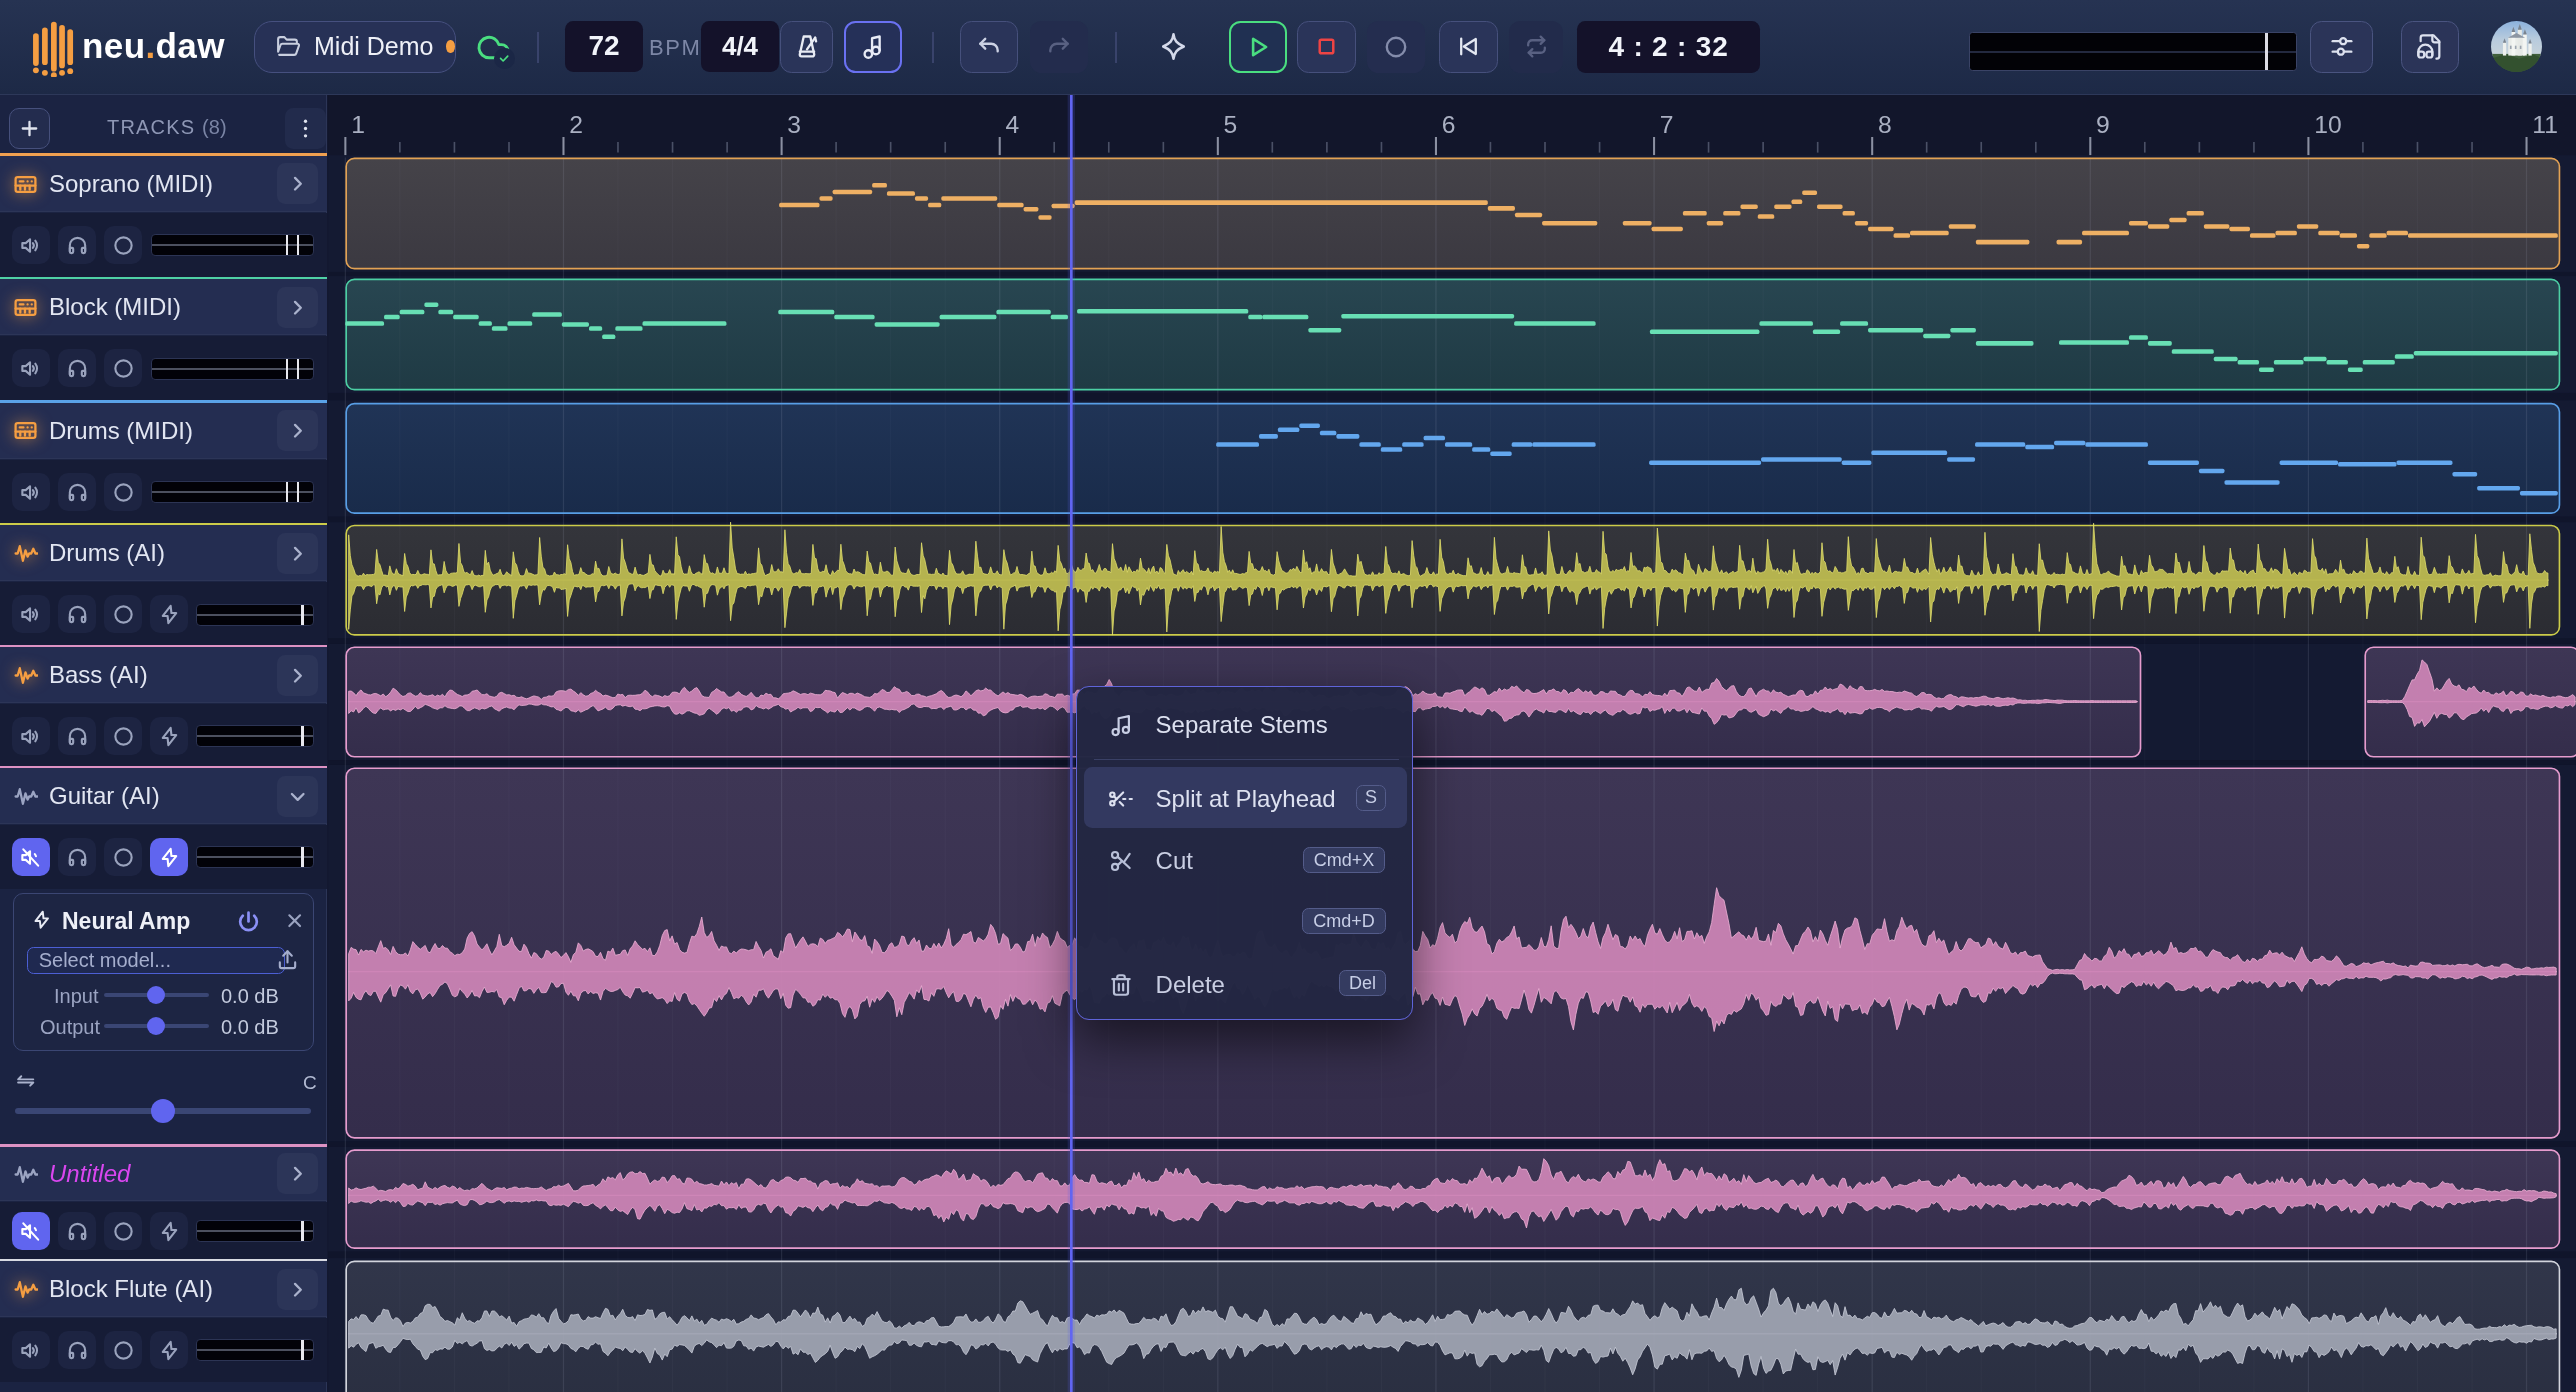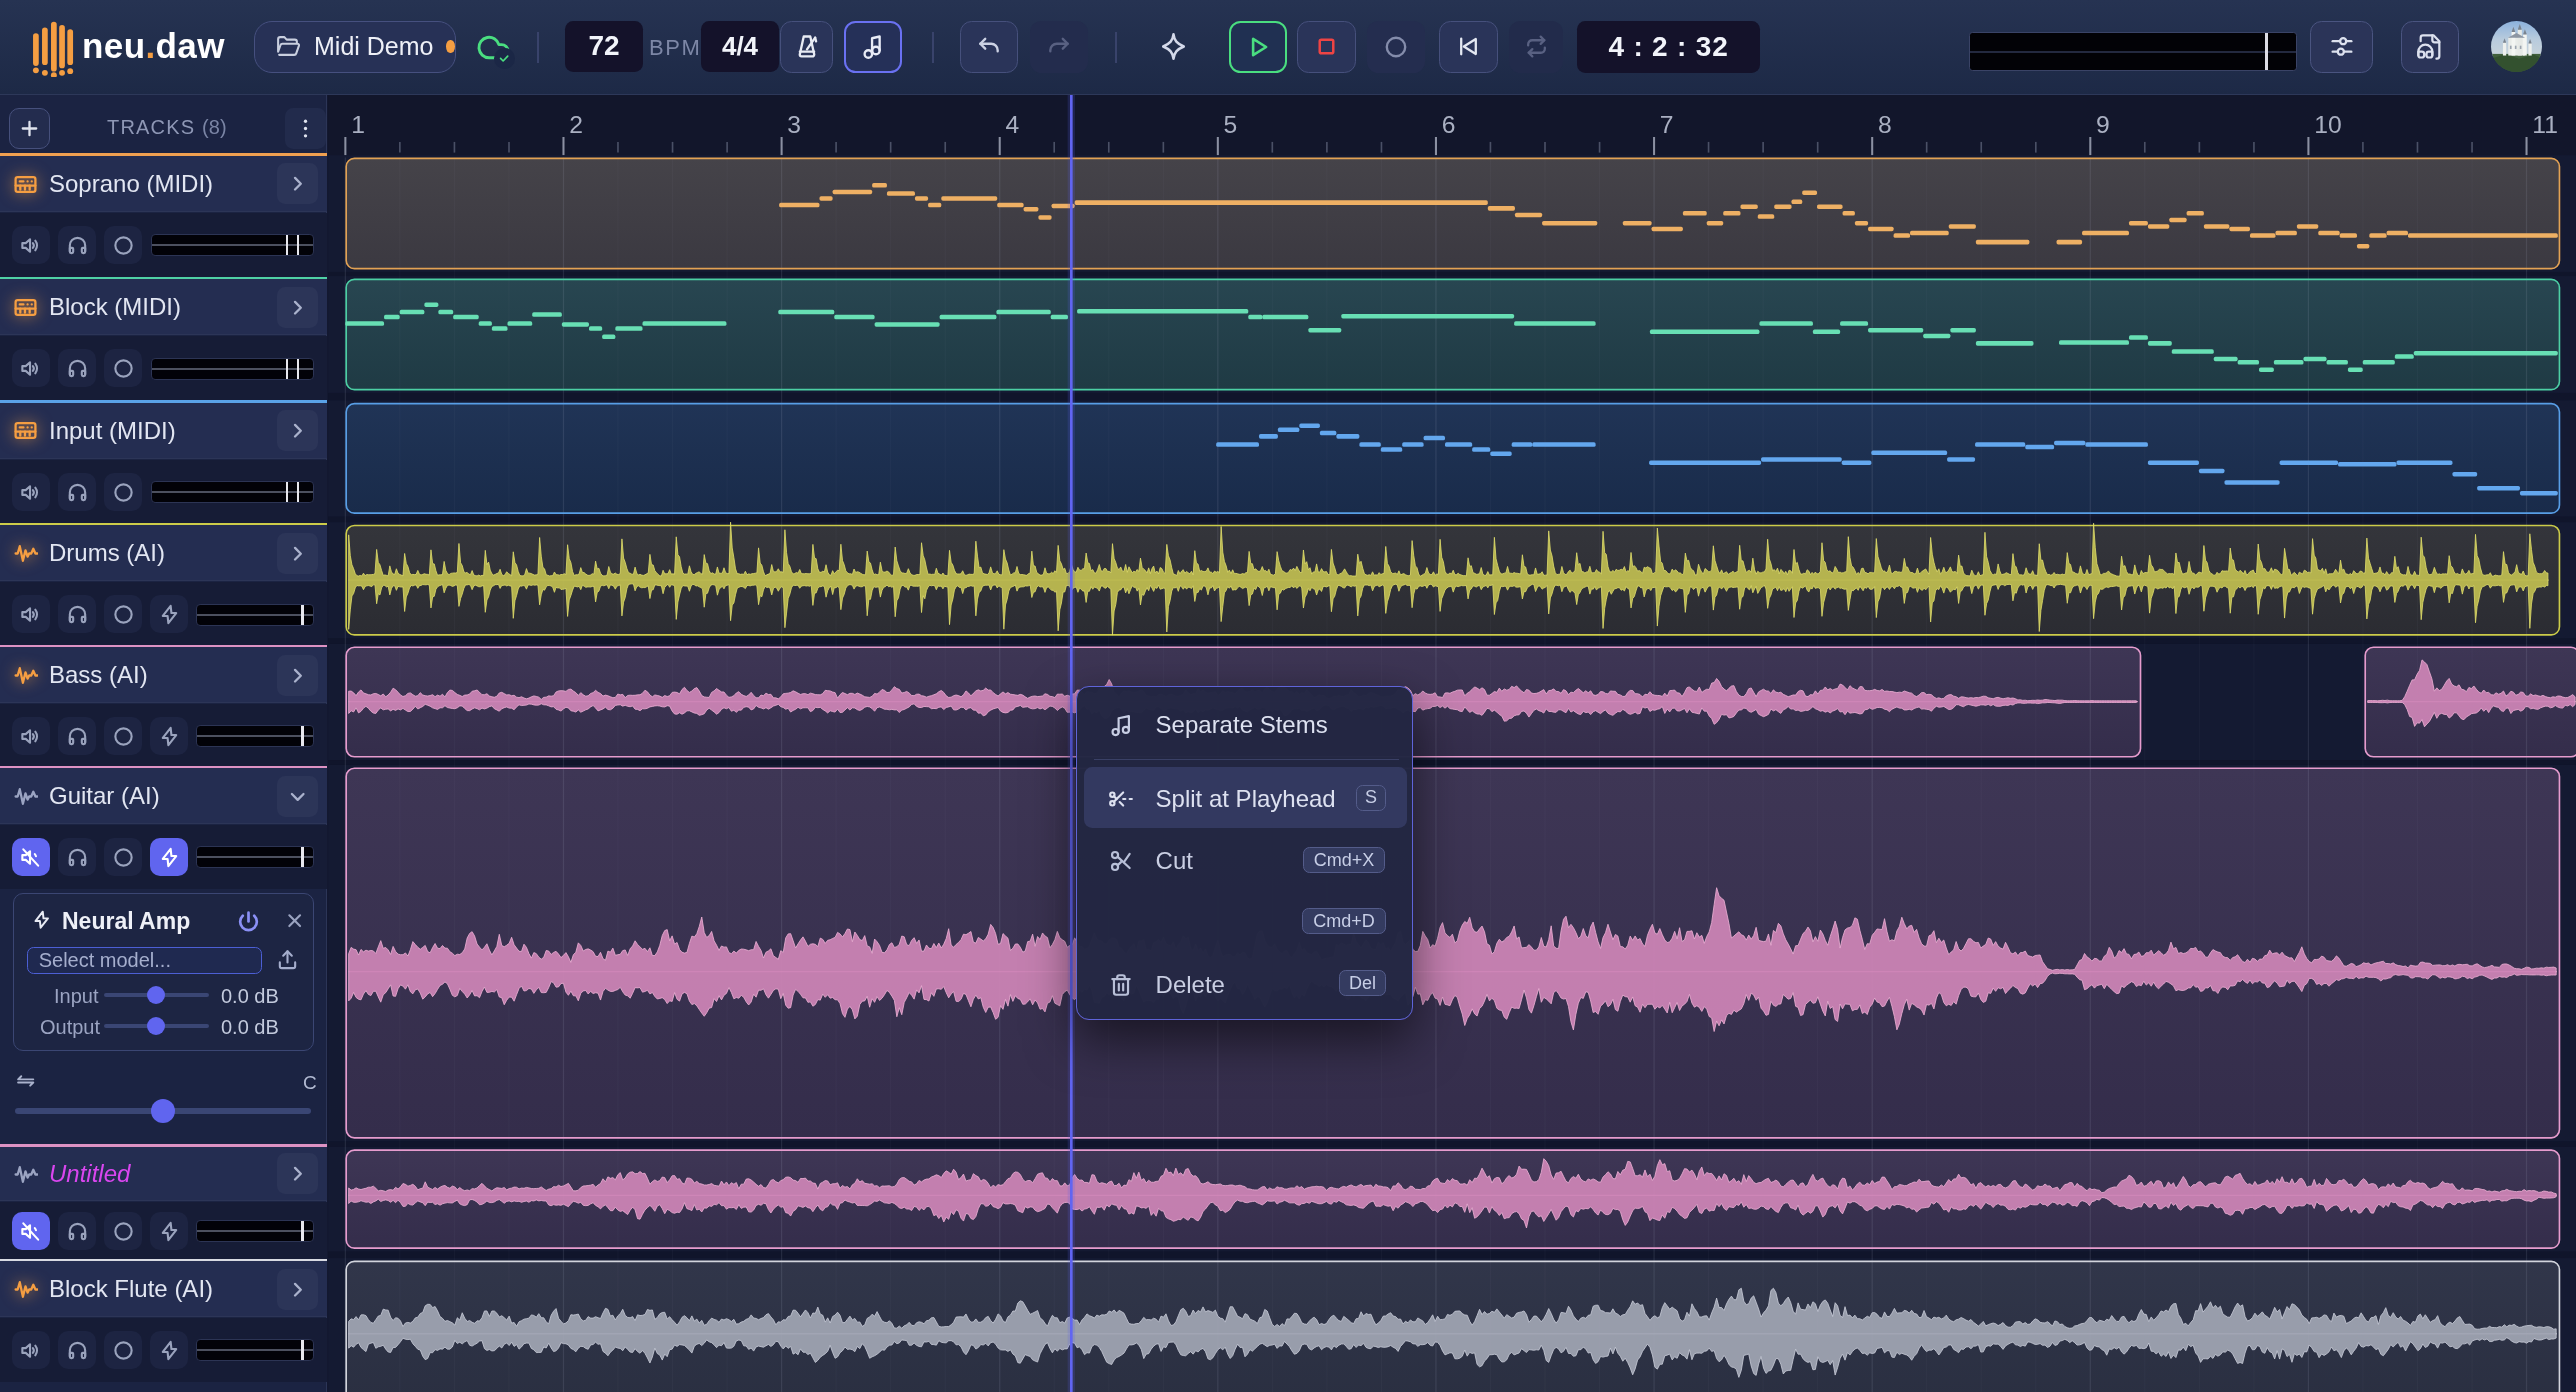--- a/index.html
+++ b/index.html
@@ -291,21 +291,21 @@
     <span class="ticon glow" style="top:323px"><svg width="25" height="25" viewBox="0 0 24 24" fill="none" stroke="#f59e42" stroke-width="2.20" stroke-linecap="round" stroke-linejoin="round">
         <rect x="2.5" y="5" width="19" height="14" rx="2"></rect>
         <path d="M6.5 9h3.5"></path>
         <path d="M14 9h.01"></path>
         <path d="M18 9h.01"></path>
         <path d="M2.5 13h19"></path>
         <path d="M7 13v4"></path>
         <path d="M11.5 13v4"></path>
         <path d="M16 13v4"></path>
       </svg></span>
-    <div class="tname" style="top:322px;">Input (MIDI)</div>
+    <div class="tname" style="top:322px;">Drums (MIDI)</div>
     <div class="chev" style="top:315px">
       <svg width="21.4" height="21.4" viewBox="0 0 24 24" fill="none" stroke="#aab2cc" stroke-width="2.60" stroke-linecap="round" stroke-linejoin="round">
         <path d="m9 5.5 6.5 6.5L9 18.5"></path>
       </svg>
     </div>
     <div class="srow-btn" style="top:365px;height:64px"></div>
     <div class="sbtn" style="left:11.5px;top:378px">
       <svg width="23" height="23" viewBox="0 0 24 24" fill="none" stroke="#9aa3bd" stroke-width="2.20" stroke-linecap="round" stroke-linejoin="round">
         <path d="M3.5 9.5v5H7l4.5 4v-13L7 9.5z"></path>
         <path d="M14.5 9.5a4 4 0 0 1 0 5"></path>
@@ -532,21 +532,21 @@
         <svg width="25" height="25" viewBox="0 0 24 24" fill="none" stroke="#8b90f5" stroke-width="2.60" stroke-linecap="round" stroke-linejoin="round">
           <path d="M12 3.5V12"></path>
           <path d="M17.5 6.5a8 8 0 1 1-11 0"></path>
         </svg>
       </div>
       <div class="abs" style="left:265px;top:11.5px;width:31px;height:31px;display:flex;align-items:center;justify-content:center">
         <svg width="21.4" height="21.4" viewBox="0 0 24 24" fill="none" stroke="#9aa3c0" stroke-width="2.40" stroke-linecap="round" stroke-linejoin="round">
           <path d="M6 6l12 12M18 6 6 18"></path>
         </svg>
       </div>
-      <div class="abs" style="left:13px;top:53px;width:235px;height:27px;background:#1f2950;border:1.2px solid #4c5fd4;border-radius:6.6px;display:flex;align-items:center">
+      <div class="abs" style="left:13px;top:53px;width:258px;height:27px;background:#1f2950;border:1.2px solid #4c5fd4;border-radius:6.6px;display:flex;align-items:center">
         <span style="margin-left:10.7px;font-size:20px;color:#a5aecd">Select model...</span>
       </div>
       <div class="abs" style="left:262px;top:54px"><svg width="23" height="23" viewBox="0 0 24 24" fill="none" stroke="#a5aecd" stroke-width="2.20" stroke-linecap="round" stroke-linejoin="round">
           <path d="M4 15v4a2 2 0 0 0 2 2h12a2 2 0 0 0 2-2v-4"></path>
           <path d="m7.5 8 4.5-4.5L16.5 8"></path>
           <path d="M12 3.5V15"></path>
         </svg></div>
       <div class="lbl" style="left:40px;top:91px">Input</div>
       <div class="npslider" style="left:90px;top:99px;width:105px"></div>
       <div class="npknob" style="left:133px;top:92px"></div>

